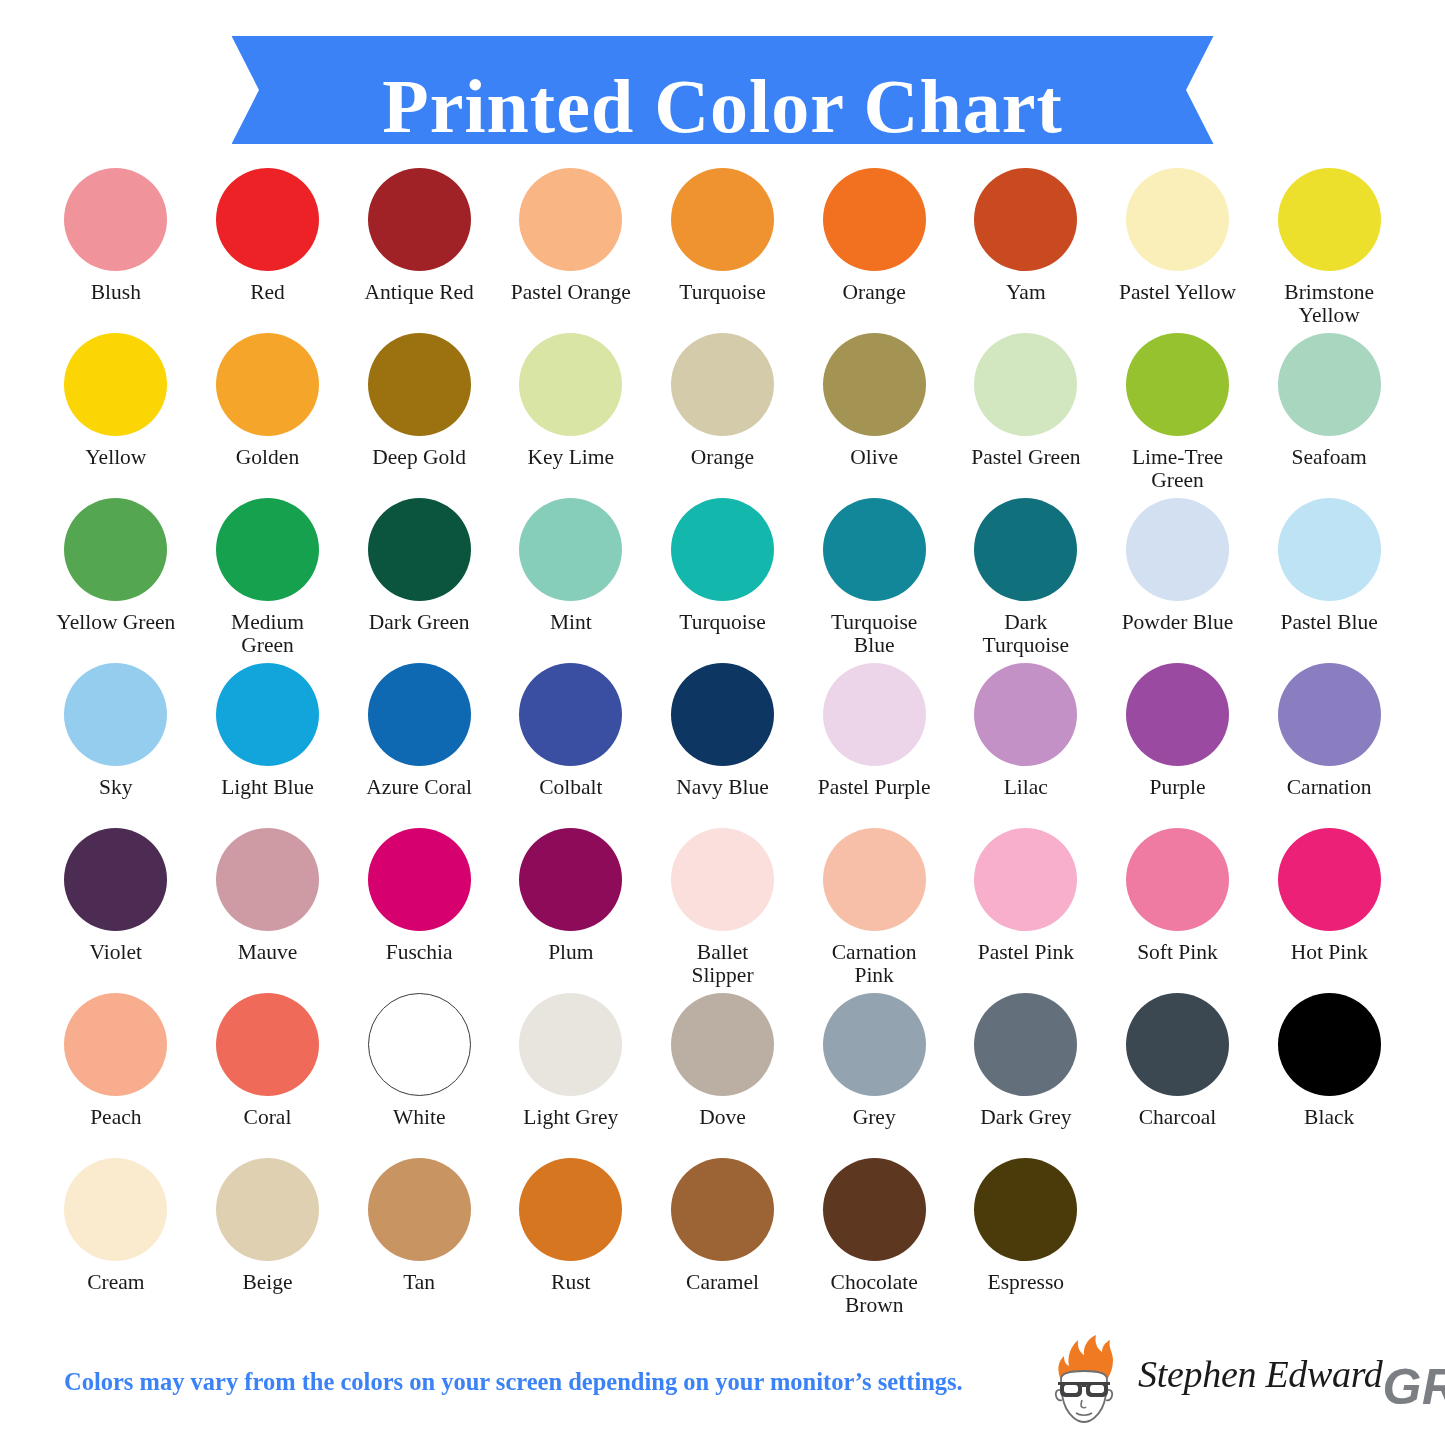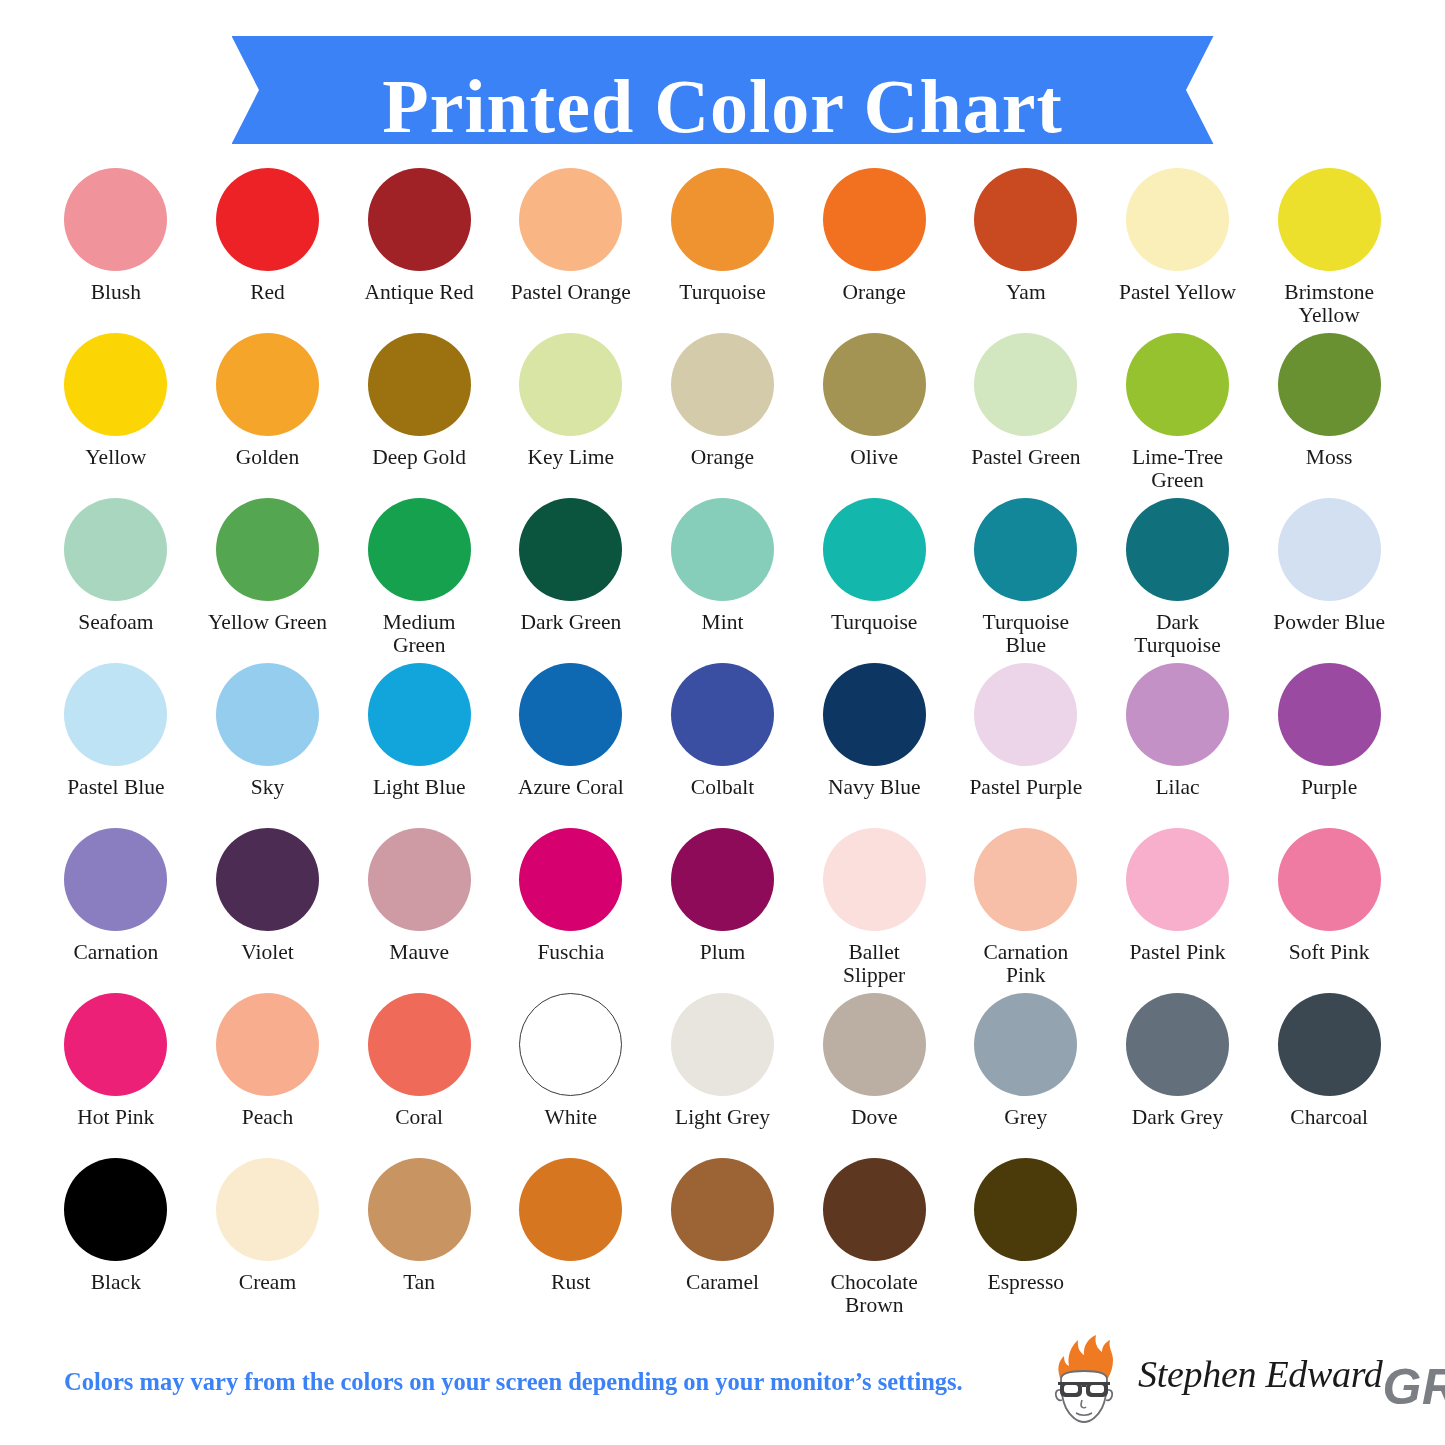--- a/index.html
+++ b/index.html
@@ -215,24 +215,20 @@
     <div class="cell">
       <div class="swatch" style="background: rgb(210, 231, 192);"></div>
       <div class="cell-label">Pastel Green</div>
     </div>
     <div class="cell">
       <div class="swatch" style="background: rgb(151, 194, 48);"></div>
       <div class="cell-label">Lime-Tree
 Green</div>
     </div>
     <div class="cell">
-      <div class="swatch" style="background: rgb(106, 145, 49);"></div>
-      <div class="cell-label">Moss</div>
-    </div>
-    <div class="cell">
       <div class="swatch" style="background: rgb(168, 214, 191);"></div>
       <div class="cell-label">Seafoam</div>
     </div>
     <div class="cell">
       <div class="swatch" style="background: rgb(84, 167, 80);"></div>
       <div class="cell-label">Yellow Green</div>
     </div>
     <div class="cell">
       <div class="swatch" style="background: rgb(22, 161, 79);"></div>
       <div class="cell-label">Medium
@@ -374,20 +370,24 @@
       <div class="swatch" style="background: rgb(59, 72, 82);"></div>
       <div class="cell-label">Charcoal</div>
     </div>
     <div class="cell">
       <div class="swatch" style="background: rgb(0, 0, 0);"></div>
       <div class="cell-label">Black</div>
     </div>
     <div class="cell">
       <div class="swatch" style="background: rgb(250, 235, 206);"></div>
       <div class="cell-label">Cream</div>
+    </div>
+    <div class="cell">
+      <div class="swatch" style="background: rgb(223, 208, 177);"></div>
+      <div class="cell-label">Beige</div>
     </div>
     <div class="cell">
       <div class="swatch" style="background: rgb(199, 148, 98);"></div>
       <div class="cell-label">Tan</div>
     </div>
     <div class="cell">
       <div class="swatch" style="background: rgb(215, 118, 33);"></div>
       <div class="cell-label">Rust</div>
     </div>
     <div class="cell">

